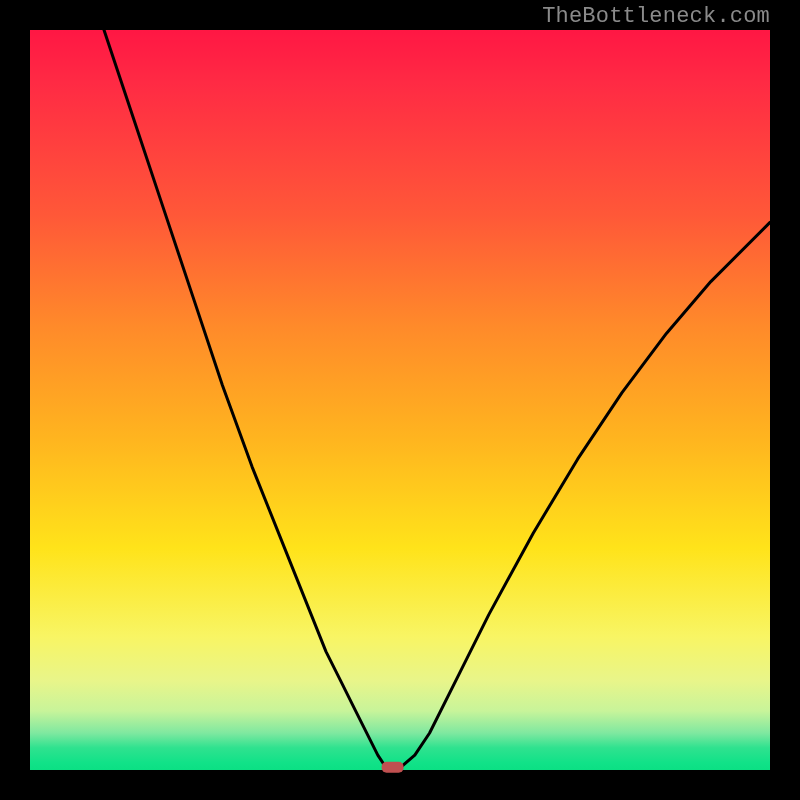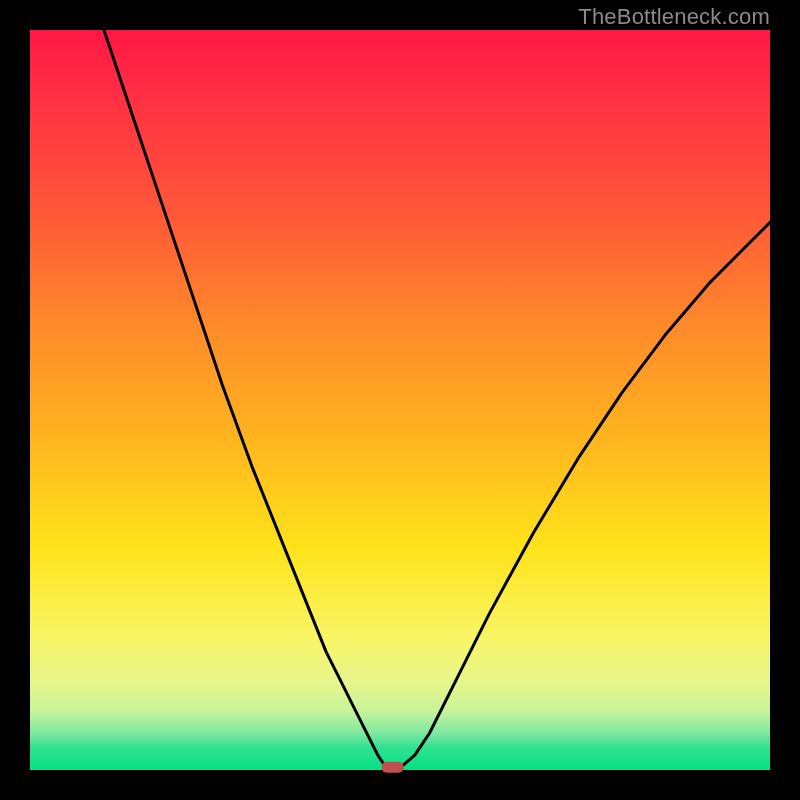--- a/index.html
+++ b/index.html
@@ -11,20 +11,21 @@
     overflow: hidden;
     font-family: Arial, Helvetica, sans-serif;
   }
   .frame {
     position: absolute;
     top: 0;
     left: 0;
     width: 800px;
     height: 792px;
     background: #000;
+    font-family: Liberation Mono, monospace;
   }
   .plot-area {
     position: absolute;
     top: 30px;
     left: 30px;
     width: 740px;
     height: 740px;
     
     background: linear-gradient(
       to bottom,

